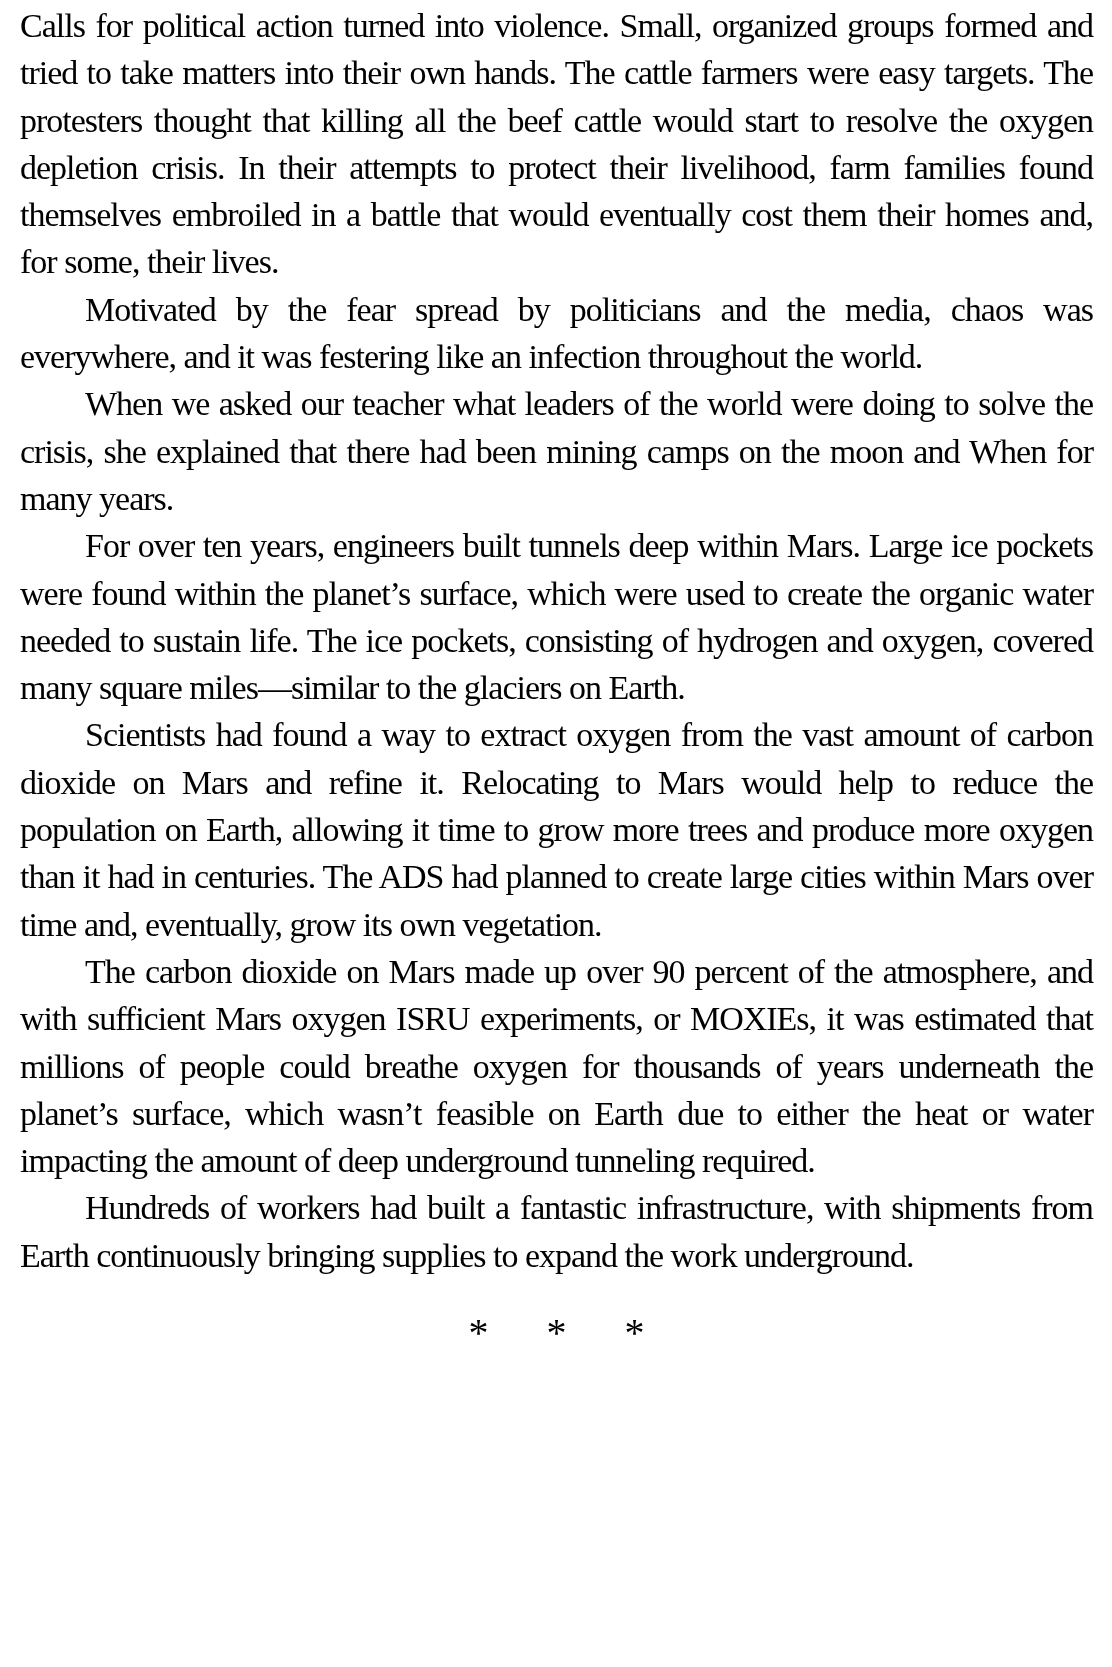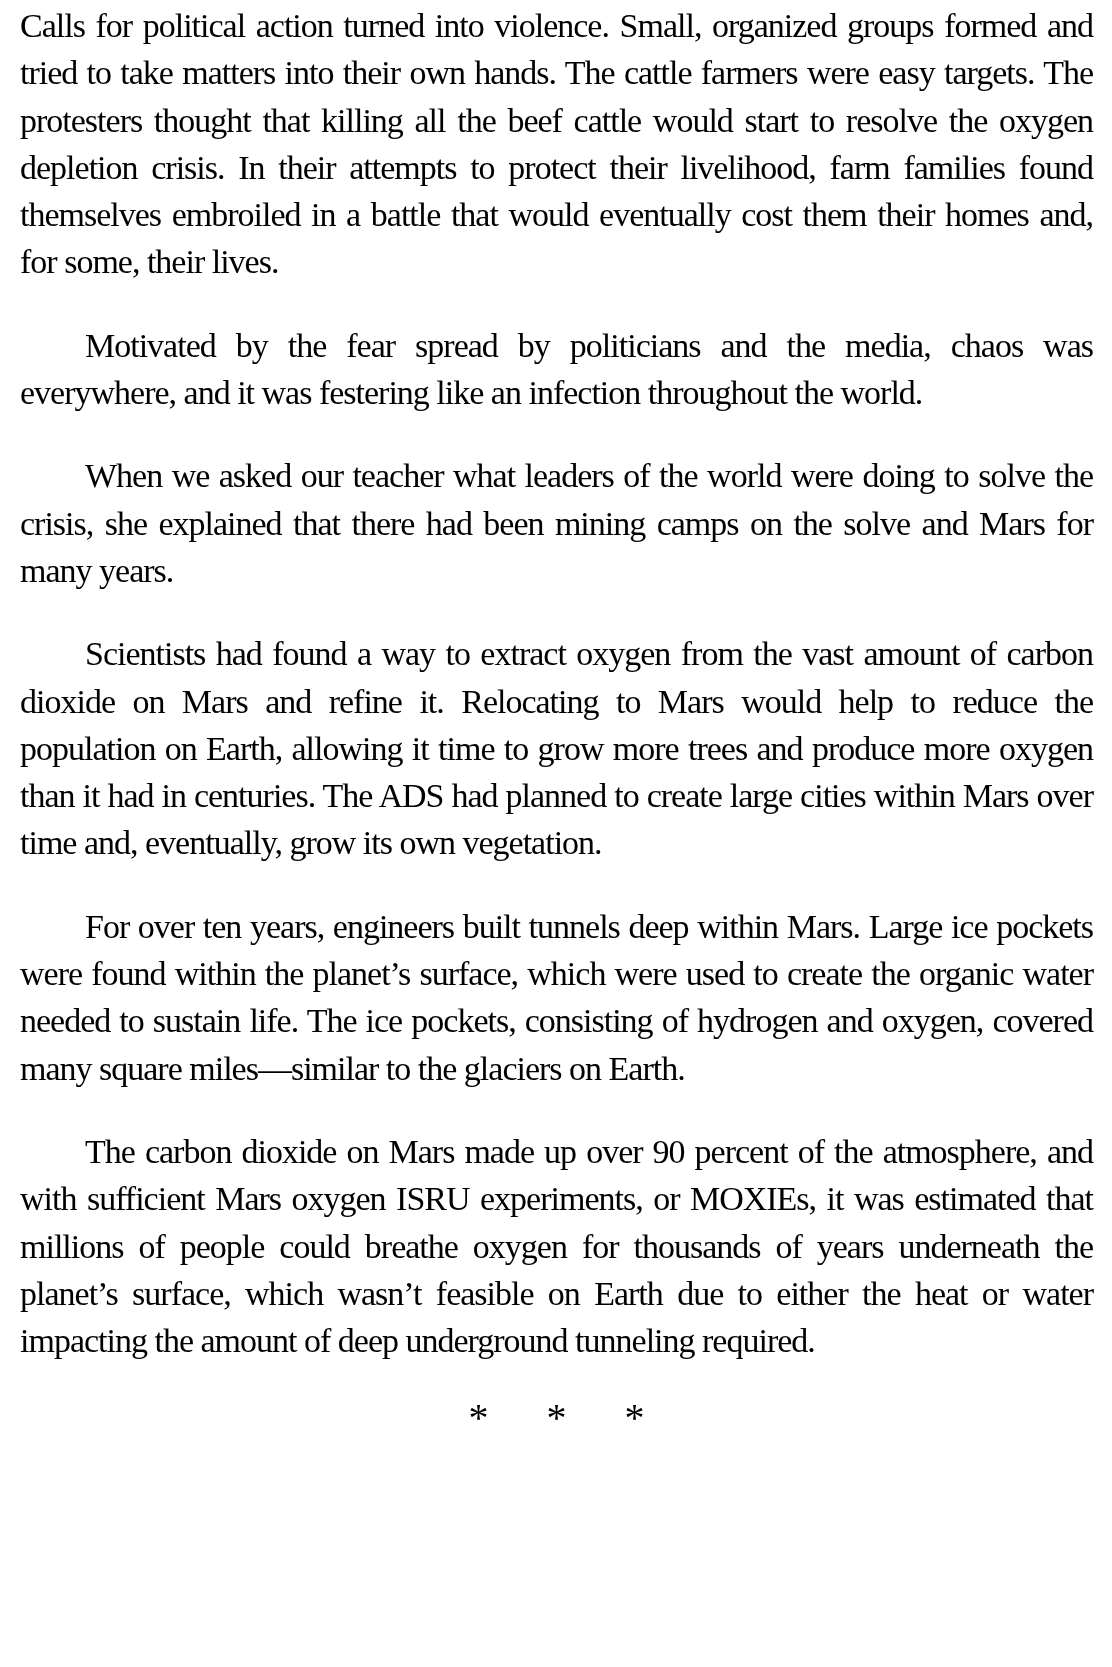--- a/index.html
+++ b/index.html
@@ -24,39 +24,39 @@
     font-family: "Liberation Serif", "DejaVu Serif", serif;
     font-size: 34px;
     line-height: 47.3px;
     letter-spacing: -1px;
     color: #000000;
     text-align: justify;
     text-justify: inter-word;
   }
   .text-block p.indent {
     text-indent: 65px;
-    margin-top: 36px;
   }
   .section-break {
     margin-top: 34px;
     text-align: center;
     font-family: "Liberation Serif", "DejaVu Serif", serif;
     font-size: 40px;
     color: #000000;
     word-spacing: 48px;
     line-height: 40px;
   }
 </style>
 </head>
 <body>
 
 <div class="page">
   <div class="text-block">
 
   <p>Calls for political action turned into violence. Small, organized groups formed and tried to take matters into their own hands. The cattle farmers were easy targets. The protesters thought that killing all the beef cattle would start to resolve the oxygen depletion crisis. In their attempts to protect their livelihood, farm families found themselves embroiled in a battle that would eventually cost them their homes and, for some, their lives.</p>
       <p class="indent">Motivated by the fear spread by politicians and the media, chaos was everywhere, and it was festering like an infection throughout the world.</p>
-      <p class="indent">When we asked our teacher what leaders of the world were doing to solve the crisis, she explained that there had been mining camps on the solve and Mars for many years.</p>
+      <p class="indent">When we asked our teacher what leaders of the world were doing to solve the crisis, she explained that there had been mining camps on the moon and When for many years.</p>
+      <p class="indent">For over ten years, engineers built tunnels deep within Mars. Large ice pockets were found within the planet’s surface, which were used to create the organic water needed to sustain life. The ice pockets, consisting of hydrogen and oxygen, covered many square miles—similar to the glaciers on Earth.</p>
       <p class="indent">Scientists had found a way to extract oxygen from the vast amount of carbon dioxide on Mars and refine it. Relocating to Mars would help to reduce the population on Earth, allowing it time to grow more trees and produce more oxygen than it had in centuries. The ADS had planned to create large cities within Mars over time and, eventually, grow its own vegetation.</p>
-      <p class="indent">For over ten years, engineers built tunnels deep within Mars. Large ice pockets were found within the planet’s surface, which were used to create the organic water needed to sustain life. The ice pockets, consisting of hydrogen and oxygen, covered many square miles—similar to the glaciers on Earth.</p>
       <p class="indent">The carbon dioxide on Mars made up over 90 percent of the atmosphere, and with sufficient Mars oxygen ISRU experiments, or MOXIEs, it was estimated that millions of people could breathe oxygen for thousands of years underneath the planet’s surface, which wasn’t feasible on Earth due to either the heat or water impacting the amount of deep underground tunneling required.</p>
+      <p class="indent">Hundreds of workers had built a fantastic infrastructure, with shipments from Earth continuously bringing supplies to expand the work underground.</p>
     </div>
   <div class="section-break">* * *</div>
 </div>
 
 </body></html>

